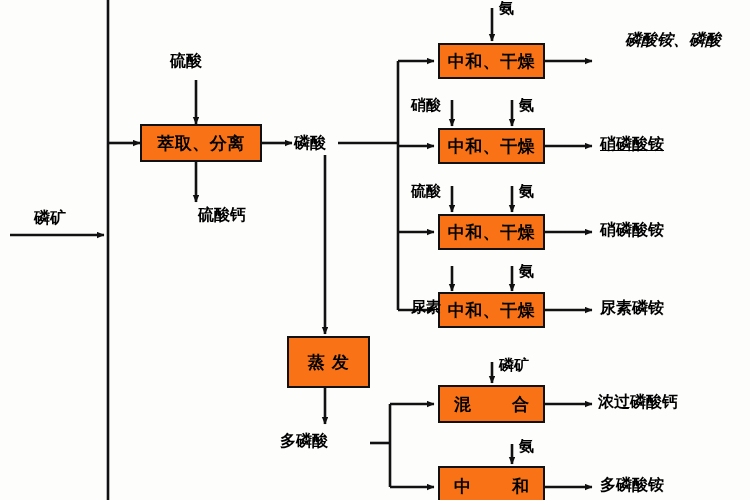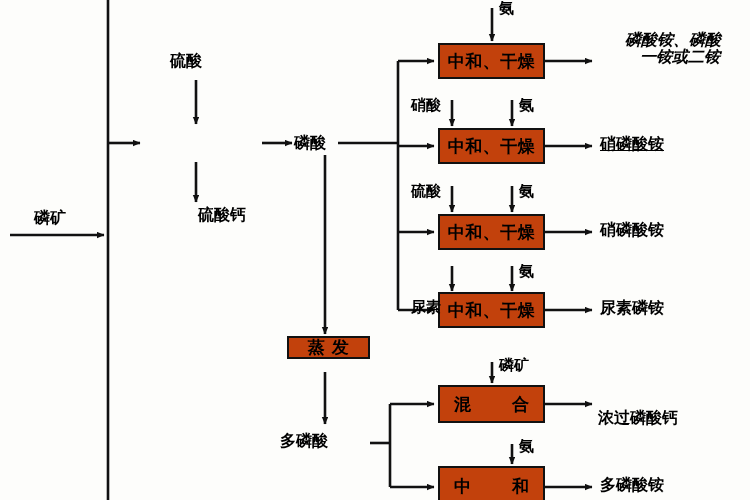--- a/index.html
+++ b/index.html
@@ -19,21 +19,21 @@
     position: absolute;
     left: 0;
     top: 0;
     width: 750px;
     height: 500px;
   }
   .node {
     position: absolute;
     box-sizing: border-box;
     border: 2px solid #111;
-    background: #c2410c;
+    background: #f97316;
     color: #000;
     display: flex;
     align-items: center;
     justify-content: center;
     font-size: 17px;
     font-weight: 700;
     letter-spacing: 0.5px;
     white-space: nowrap;
   }
   .node.wide-space {
@@ -133,38 +133,41 @@
 
       <line x1="325" y1="372" x2="325" y2="424" marker-end="url(#arrow)"></line>
 
       <line x1="370" y1="443" x2="390" y2="443"></line>
       <line x1="390" y1="404" x2="390" y2="487"></line>
       <line x1="390" y1="404" x2="434" y2="404" marker-end="url(#arrow)"></line>
       <line x1="390" y1="487" x2="434" y2="487" marker-end="url(#arrow)"></line>
     </g>
   </svg>
 
+  <div class="node" style="left:140px; top:124px; width:122px; height:38px;">
+    <span>萃取、分离</span>
+  </div>
 
   <div class="node" style="left:438px; top:43px; width:107px; height:36px;">
     <span>中和、干燥</span>
   </div>
 
   <div class="node" style="left:438px; top:128px; width:107px; height:36px;">
     <span>中和、干燥</span>
   </div>
 
   <div class="node" style="left:438px; top:214px; width:107px; height:36px;">
     <span>中和、干燥</span>
   </div>
 
   <div class="node" style="left:438px; top:292px; width:107px; height:36px;">
     <span>中和、干燥</span>
   </div>
 
-  <div class="node" style="left:287px; top:336px; width:83px; height:23px;">
+  <div class="node" style="left:287px; top:336px; width:83px; height:52px;">
     <span>蒸 发</span>
   </div>
 
   <div class="node wide-space" style="left:438px; top:385px; width:107px; height:38px;">
     <span>混</span>
     <span>合</span>
   </div>
 
   <div class="node wide-space" style="left:438px; top:466px; width:107px; height:40px;">
     <span>中</span>
@@ -191,26 +194,25 @@
 
   <div class="lbl small" style="left:411px; top:263px;margin-top:36px;">尿素</div>
   <div class="lbl small" style="left:519px; top:263px;">氨</div>
 
   <div class="lbl small" style="left:499px; top:357px;">磷矿</div>
 
   <div class="lbl small" style="left:519px; top:438px;">氨</div>
 
   <div class="lbl two-line" style="left:598px; top:31px;">
     <div>磷酸铵、磷酸</div>
-    <div style="text-indent:14px;">一铵或二铵</div>
   </div>
 
   <div class="lbl" style="left:600px; top:135px;text-decoration:underline;">硝磷酸铵</div>
 
   <div class="lbl" style="left:600px; top:221px;">硝磷酸铵</div>
 
   <div class="lbl" style="left:600px; top:299px;">尿素磷铵</div>
 
-  <div class="lbl" style="left:598px; top:393px;margin-top:16px;">浓过磷酸钙</div>
+  <div class="lbl" style="left:598px; top:393px;">浓过磷酸钙</div>
 
   <div class="lbl" style="left:600px; top:476px;">多磷酸铵</div>
 
 </div>
 
 </body></html>

